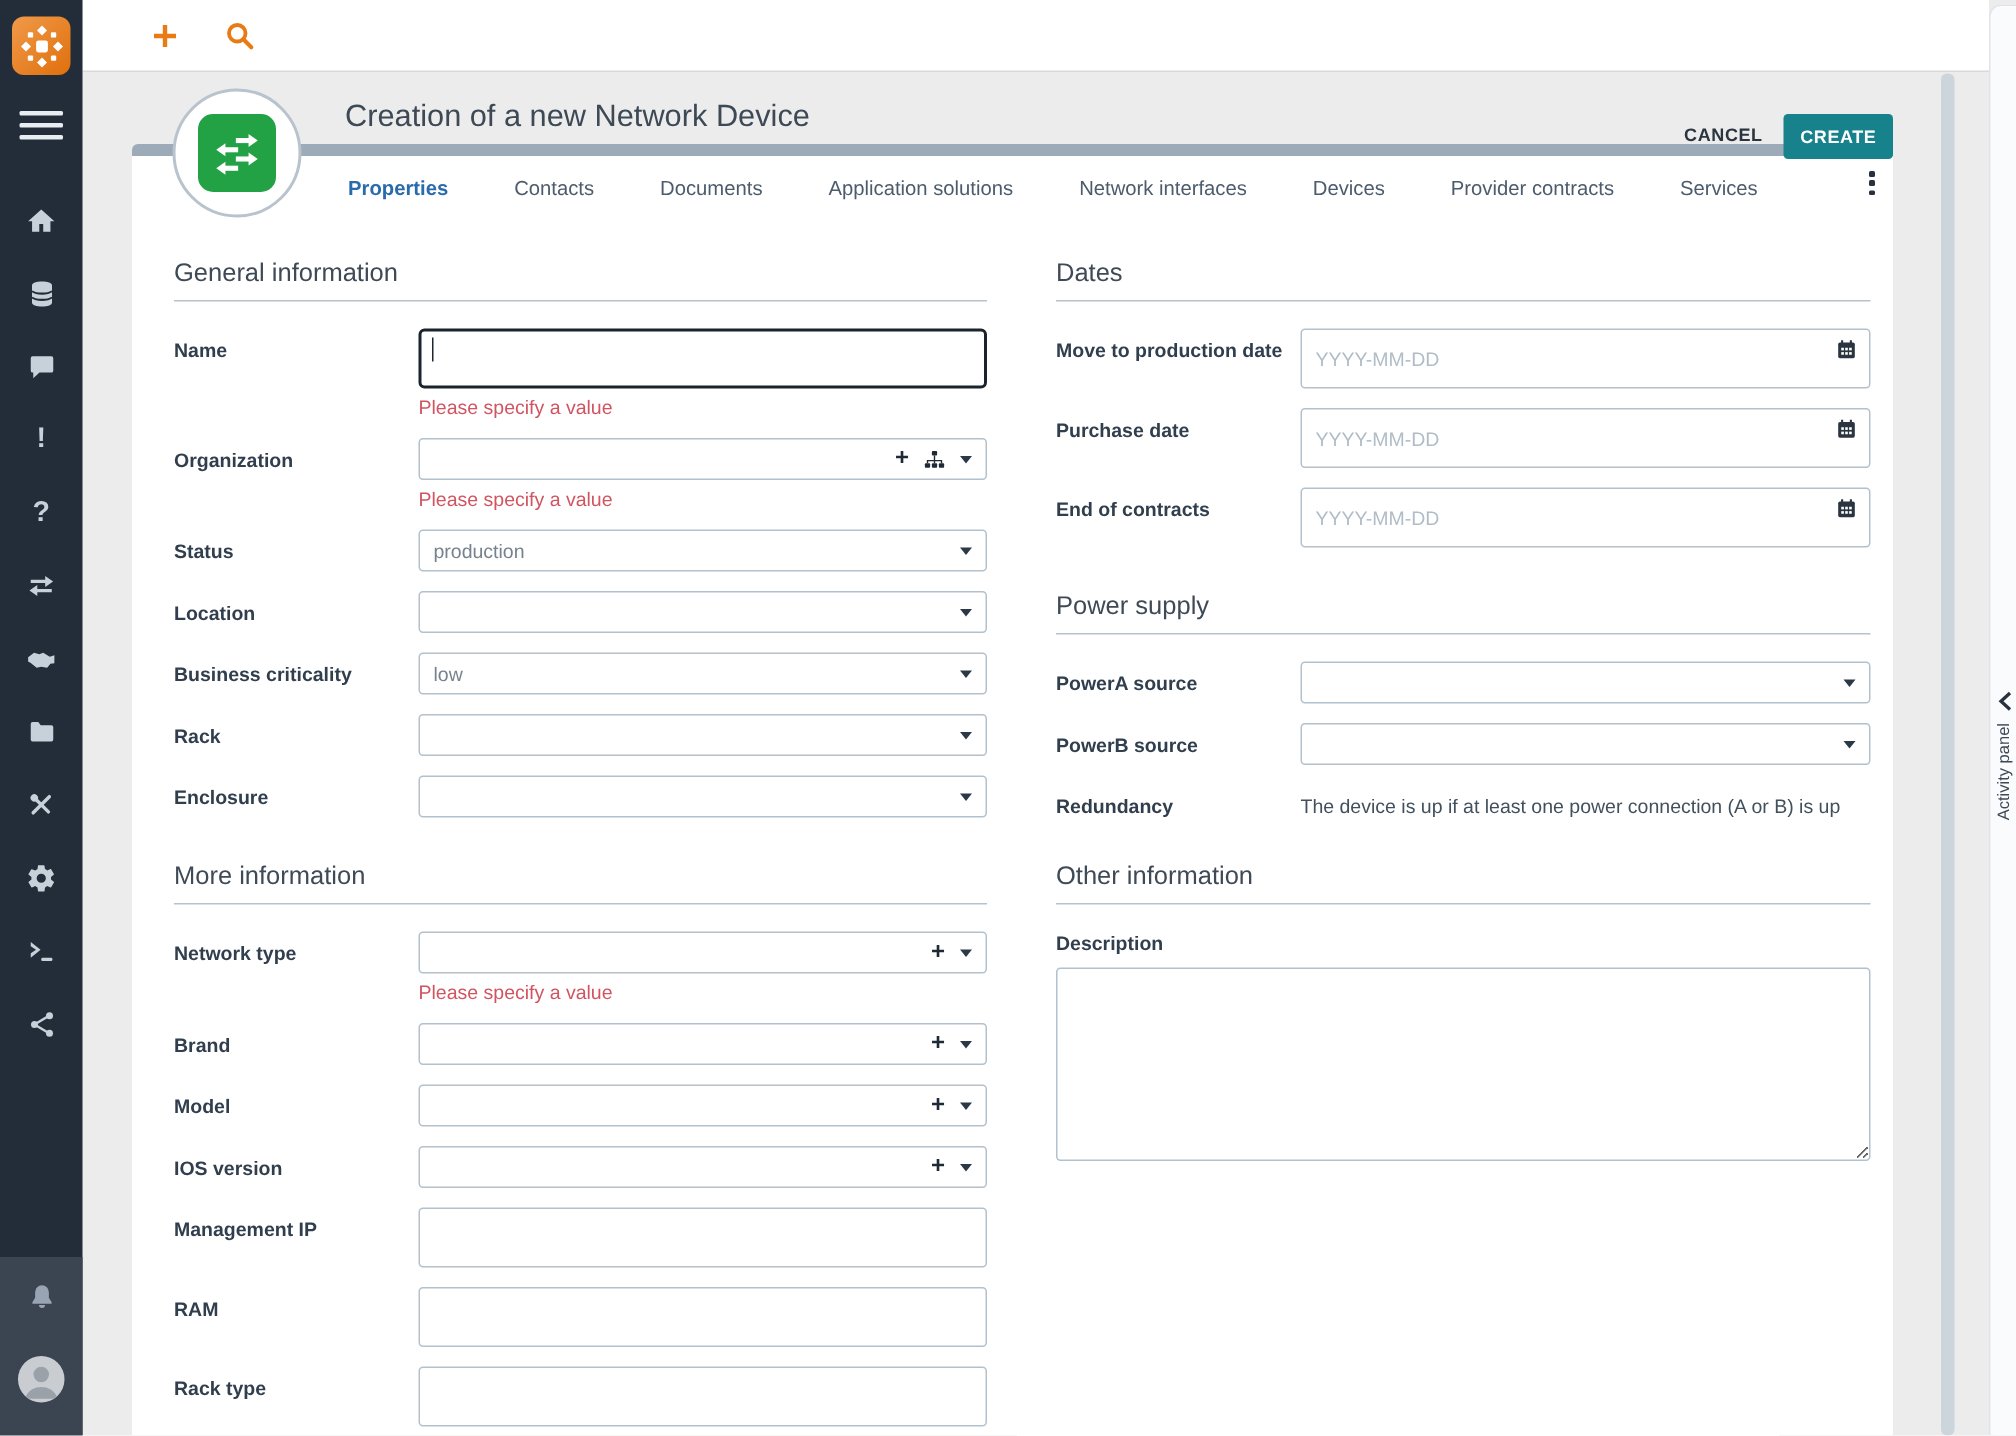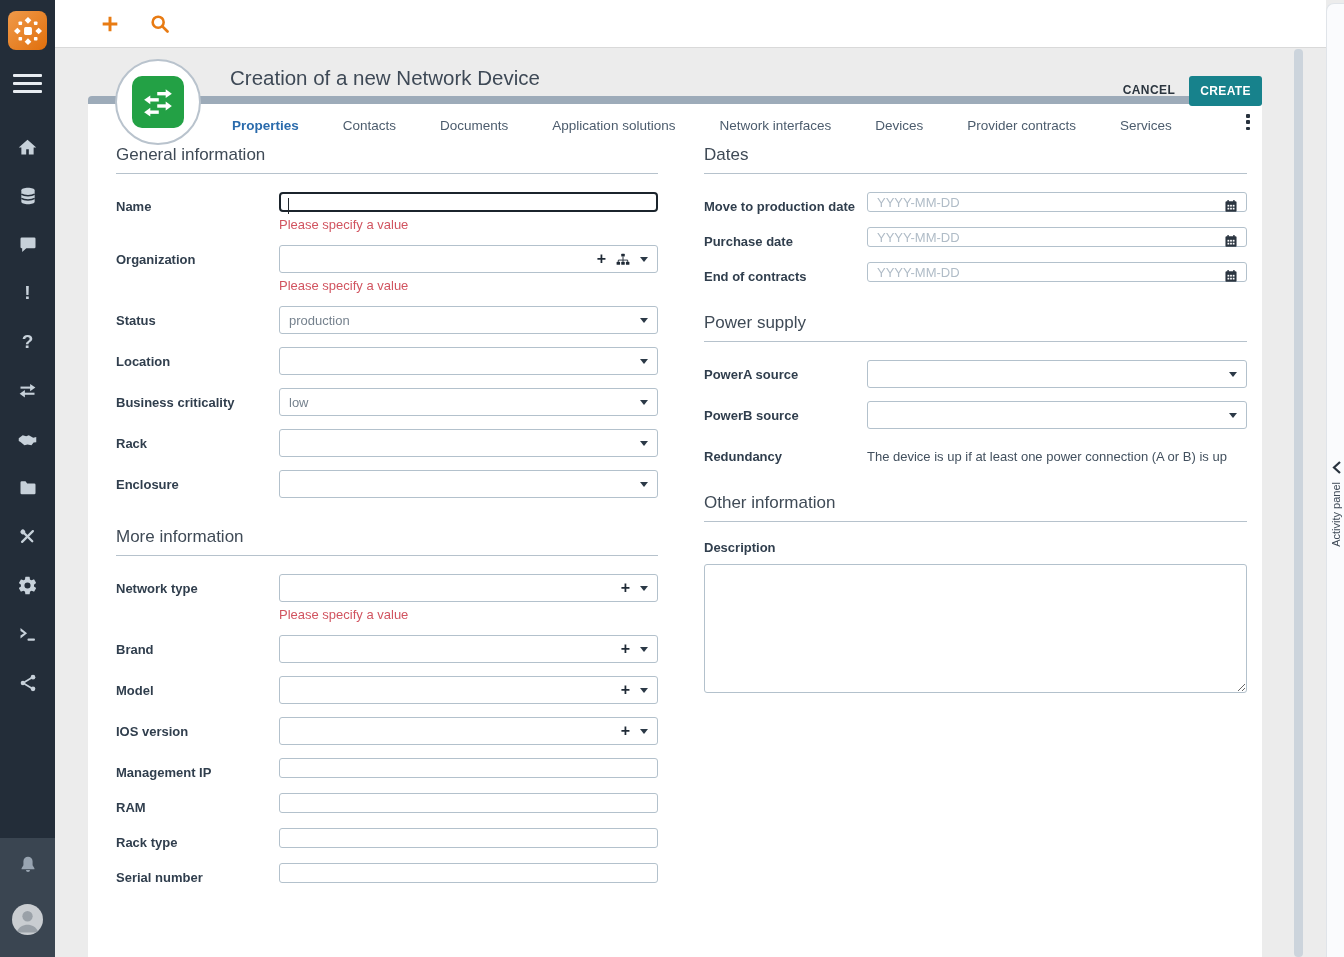--- a/index.html
+++ b/index.html
@@ -59,37 +59,37 @@
   .tab { font-size:13.5px; color:#4c5c6d; cursor:pointer; white-space:nowrap; }
   .tab.active { color:#2a6bac; font-weight:700; }
   .kebab { position:absolute; left:1152px; top:9px; width:16px; height:18px; display:flex; flex-direction:column; align-items:center; justify-content:space-between; cursor:pointer; padding:1px 0; }
   .kebab i { width:3.5px; height:3.5px; background:#28323e; border-radius:1px; }
 
   .col { position:absolute; top:34px; }
   .col-left { left:28px; width:542px; }
   .col-right { left:616px; width:543px; }
 
   .section { margin-top:29px; }
-  .section:first-child { margin-top:7px; }
+  .section:first-child { margin-top:34px; }
   .section-title { font-size:17px; font-weight:400; color:#3f4a56; margin-bottom:8px; }
   .section-rule { border:none; border-top:1px solid #b6c2cc; margin-bottom:18px; }
 
   .field-row { display:flex; margin-bottom:13px; }
   .field-label { flex:none; width:163px; padding-top:7px; font-size:13px; font-weight:700; color:#303e4d; }
   .control-col { flex:1; min-width:0; }
 
   .box { width:100%; height:28px; border:1px solid #b3c1cc; border-radius:3px; background:#fff;
     display:flex; align-items:center; padding:0 9px; font-size:13px; color:#76828e; cursor:pointer; }
   .box .value { flex:1; overflow:hidden; white-space:nowrap; }
   .caret { flex:none; width:0; height:0; border-left:4.5px solid transparent; border-right:4.5px solid transparent; border-top:5.5px solid #2b3947; margin-left:9px; }
   .combo-icons { margin-left:auto; display:flex; align-items:center; }
   .plus-glyph { font-size:16px; font-weight:700; color:#1f2a36; line-height:1; cursor:pointer; }
   .combo-icons > * + * { margin-left:10px; }
 
-  .text-input { width:100%; height:20px; border:1px solid #b3c1cc; border-radius:3px; padding:0 9px;
+  .text-input { width:100%; height:40px; border:1px solid #b3c1cc; border-radius:3px; padding:0 9px;
     font-family:inherit; font-size:13px; color:#3a4754; outline:none; background:#fff; }
   .name-wrap { position:relative; }
   .name-wrap .text-input { border:2px solid #1b242c; border-radius:4px; }
   .caret-bar { position:absolute; left:9px; top:6px; width:1px; height:16px; background:#20262c; }
 
   .date-box { position:relative; }
   .date-box .text-input { padding-right:32px; }
   .date-box .text-input::placeholder { color:#b0bcc7; }
   .date-box svg { position:absolute; right:9px; top:7px; }
 

